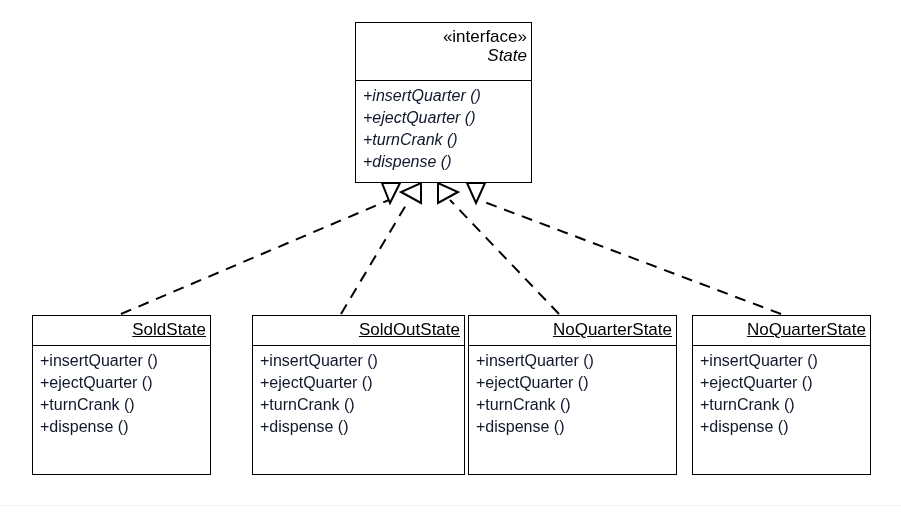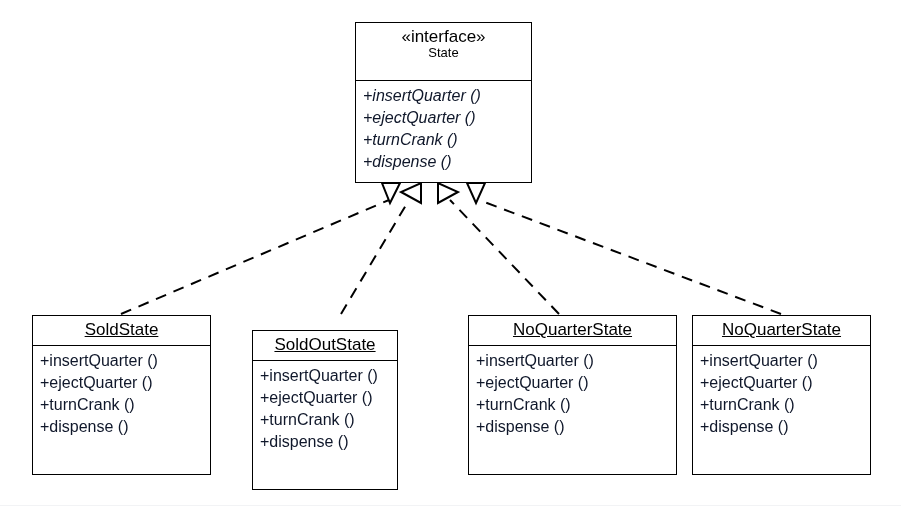--- a/index.html
+++ b/index.html
@@ -28,34 +28,35 @@
   .uml-box {
     position: absolute;
     box-sizing: border-box;
     border: 1.6px solid #000000;
     background: #ffffff;
     z-index: 2;
   }
   .uml-header {
     box-sizing: border-box;
     border-bottom: 1.6px solid #000000;
-    text-align: center;
+    text-align: right;
     color: #000000;
     line-height: 1.12;
     padding: 4px 4px 5px 4px;
     white-space: nowrap;
   }
   .stereotype {
     display: block;
     font-size: 17px;
     font-style: normal;
   }
   .iface-name {
     display: block;
-    font-size: 13px;
+    font-size: 17px;
+    font-style: italic;
     font-weight: normal;
   }
   .class-name {
     display: block;
     font-size: 17px;
     font-style: normal;
     text-decoration: underline;
   }
   .uml-methods {
     padding: 4px 0 4px 7px;
@@ -117,21 +118,21 @@
       <span class="class-name">SoldState</span>
     </div>
     <div class="uml-methods">
       <div class="method">+insertQuarter ()</div>
       <div class="method">+ejectQuarter ()</div>
       <div class="method">+turnCrank ()</div>
       <div class="method">+dispense ()</div>
     </div>
   </div>
 
-  <div class="uml-box" style="left:252px; top:330px; width:146px; height:160px;">
+  <div class="uml-box" style="left:252px; top:315px; width:213px; height:160px;">
     <div class="uml-header" style="height:30px;">
       <span class="class-name">SoldOutState</span>
     </div>
     <div class="uml-methods">
       <div class="method">+insertQuarter ()</div>
       <div class="method">+ejectQuarter ()</div>
       <div class="method">+turnCrank ()</div>
       <div class="method">+dispense ()</div>
     </div>
   </div>

